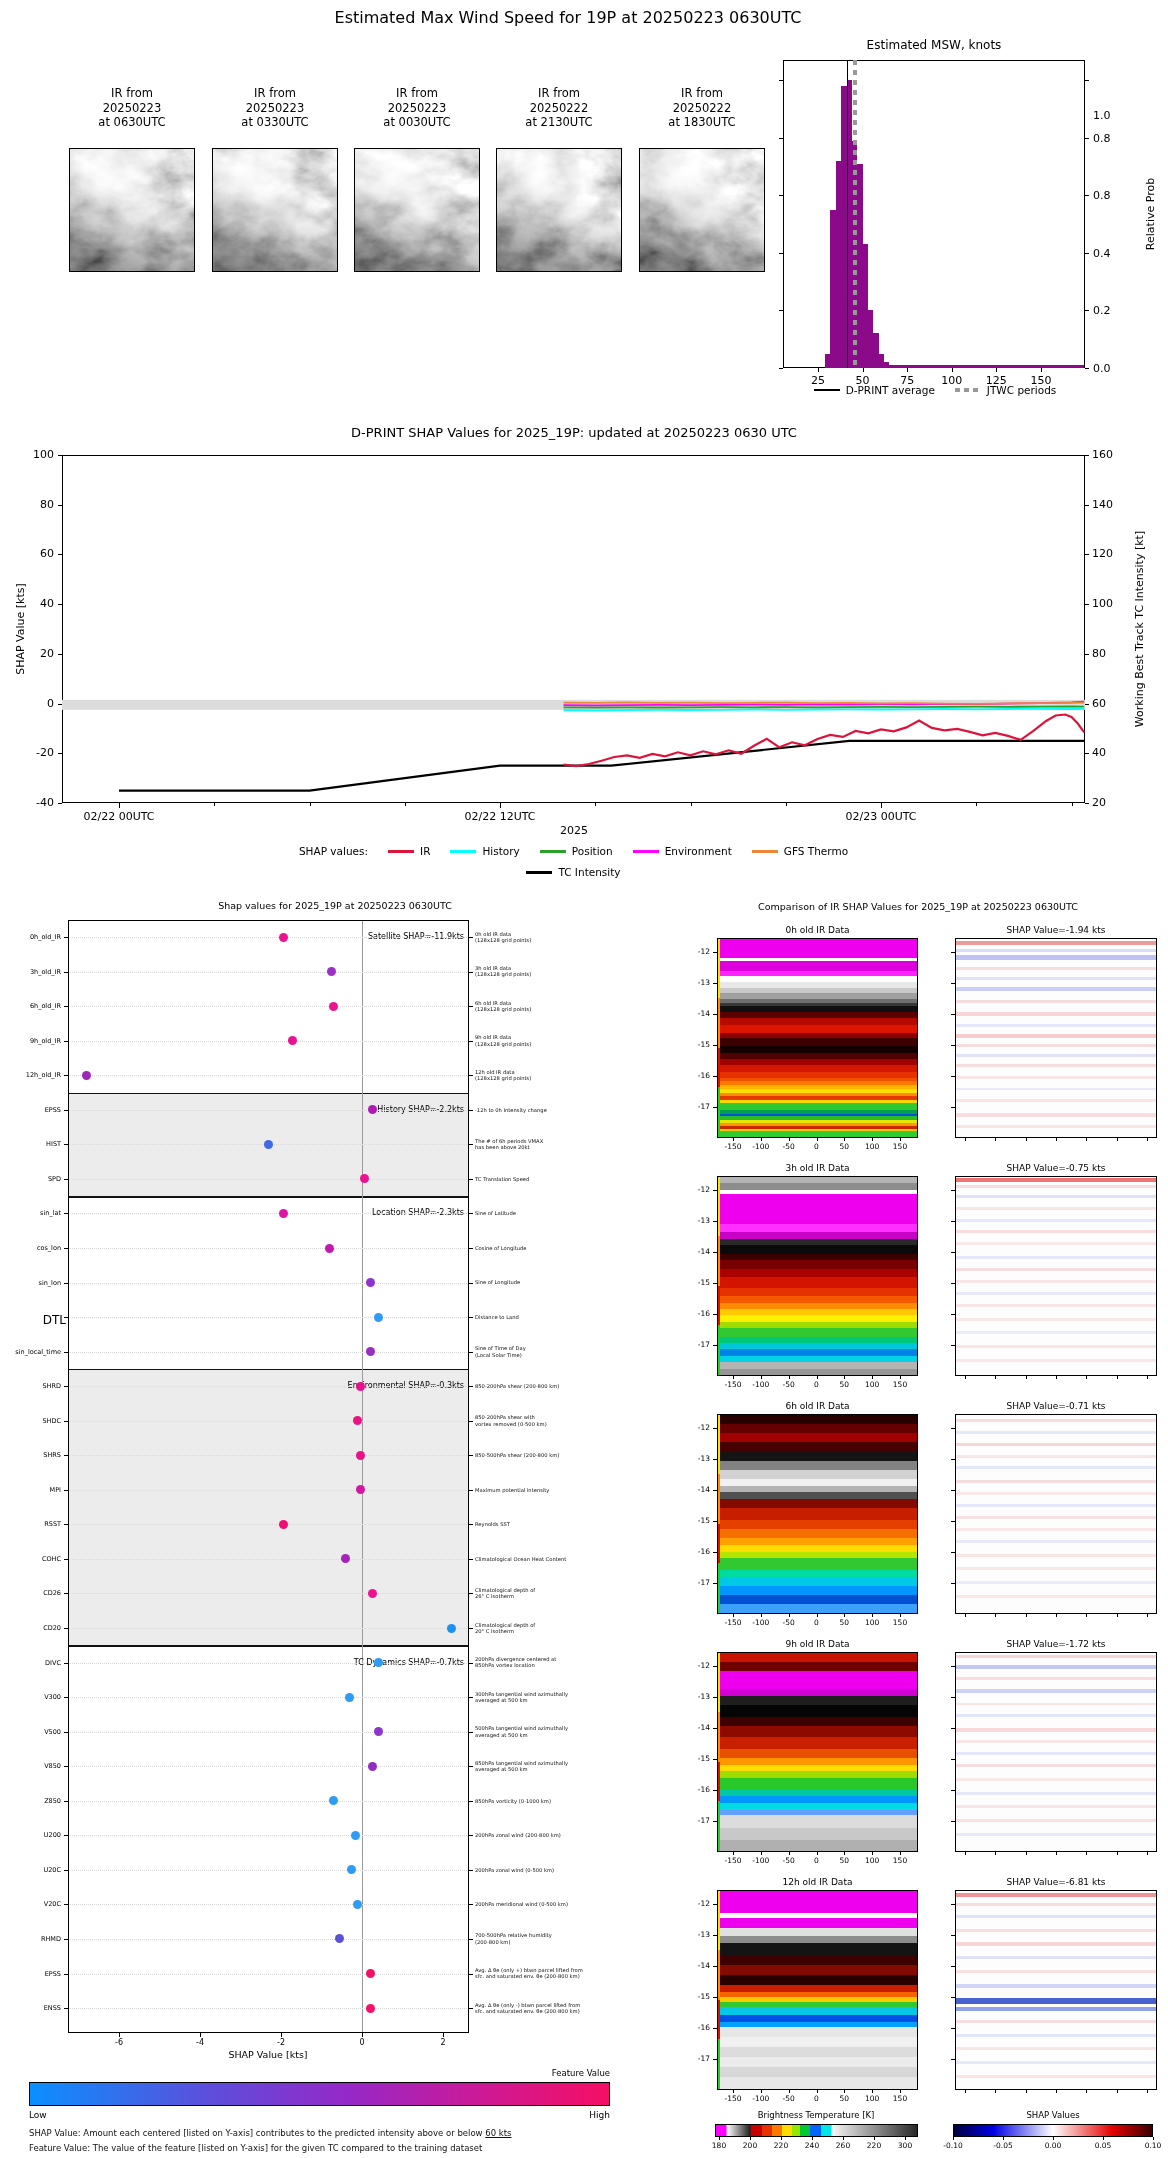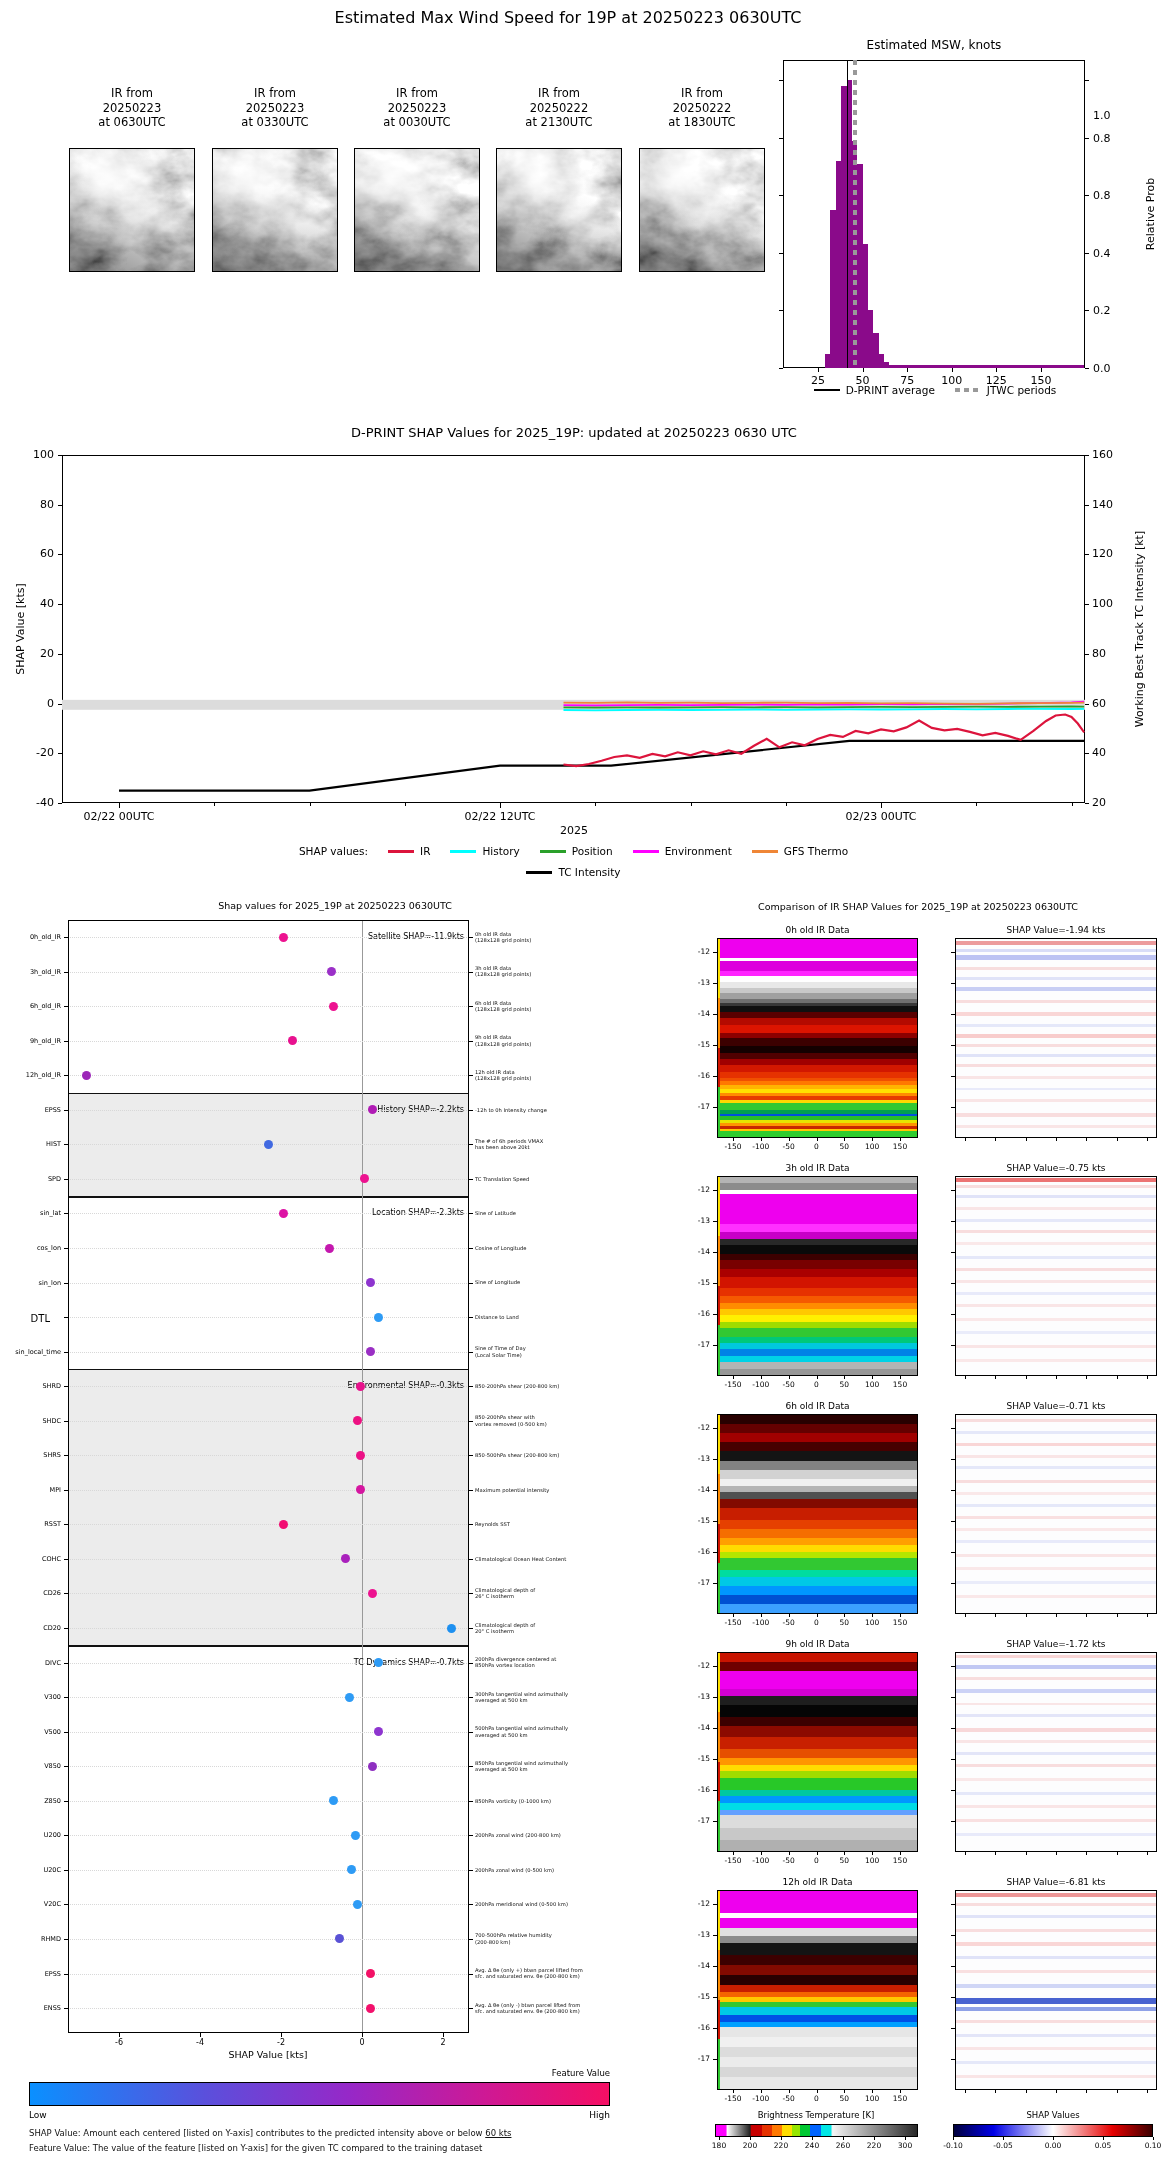--- a/index.html
+++ b/index.html
@@ -396,21 +396,21 @@
       <div style="position: absolute; left: 68px; top: 1282.5px; width: 401px; height: 0px; border-top: 1px dotted rgb(216, 216, 216);"></div>
       <div style="position: absolute; left: 64px; top: 1282.5px; width: 4px; height: 1px; background: rgb(0, 0, 0);"></div>
       <div style="position: absolute; left: 61px; top: 1278.5px; font-size: 6.5px; transform: translateX(-100%); white-space: nowrap;">sin_lon</div>
       <div style="position: absolute; left: 365.6px; top: 1278px; width: 9px; height: 9px; border-radius: 50%; background: rgb(142, 53, 207);"></div>
       <div style="position: absolute; left: 469px; top: 1282.5px; width: 4px; height: 1px; background: rgb(0, 0, 0);"></div>
       <div style="position: absolute; left: 475px; top: 1279.3px; font-size: 5.2px; line-height: 6.4px; color: rgb(17, 17, 17); white-space: nowrap;">
         <div>Sine of Longitude</div>
       </div>
       <div style="position: absolute; left: 68px; top: 1317px; width: 401px; height: 0px; border-top: 1px dotted rgb(216, 216, 216);"></div>
       <div style="position: absolute; left: 64px; top: 1317px; width: 4px; height: 1px; background: rgb(0, 0, 0);"></div>
-      <div style="position: absolute; left: 50px; top: 1313px; font-size: 10px; transform: translateX(-100%); white-space: nowrap;">DTL</div>
+      <div style="position: absolute; left: 66px; top: 1313px; font-size: 12px; transform: translateX(-100%); white-space: nowrap;">DTL</div>
       <div style="position: absolute; left: 373.7px; top: 1312.5px; width: 9px; height: 9px; border-radius: 50%; background: rgb(46, 155, 245);"></div>
       <div style="position: absolute; left: 469px; top: 1317px; width: 4px; height: 1px; background: rgb(0, 0, 0);"></div>
       <div style="position: absolute; left: 475px; top: 1313.8px; font-size: 5.2px; line-height: 6.4px; color: rgb(17, 17, 17); white-space: nowrap;">
         <div>Distance to Land</div>
       </div>
       <div style="position: absolute; left: 68px; top: 1351.6px; width: 401px; height: 0px; border-top: 1px dotted rgb(216, 216, 216);"></div>
       <div style="position: absolute; left: 64px; top: 1351.6px; width: 4px; height: 1px; background: rgb(0, 0, 0);"></div>
       <div style="position: absolute; left: 61px; top: 1347.6px; font-size: 6.5px; transform: translateX(-100%); white-space: nowrap;">sin_local_time</div>
       <div style="position: absolute; left: 366.4px; top: 1347.1px; width: 9px; height: 9px; border-radius: 50%; background: rgb(154, 47, 196);"></div>
       <div style="position: absolute; left: 469px; top: 1351.6px; width: 4px; height: 1px; background: rgb(0, 0, 0);"></div>

